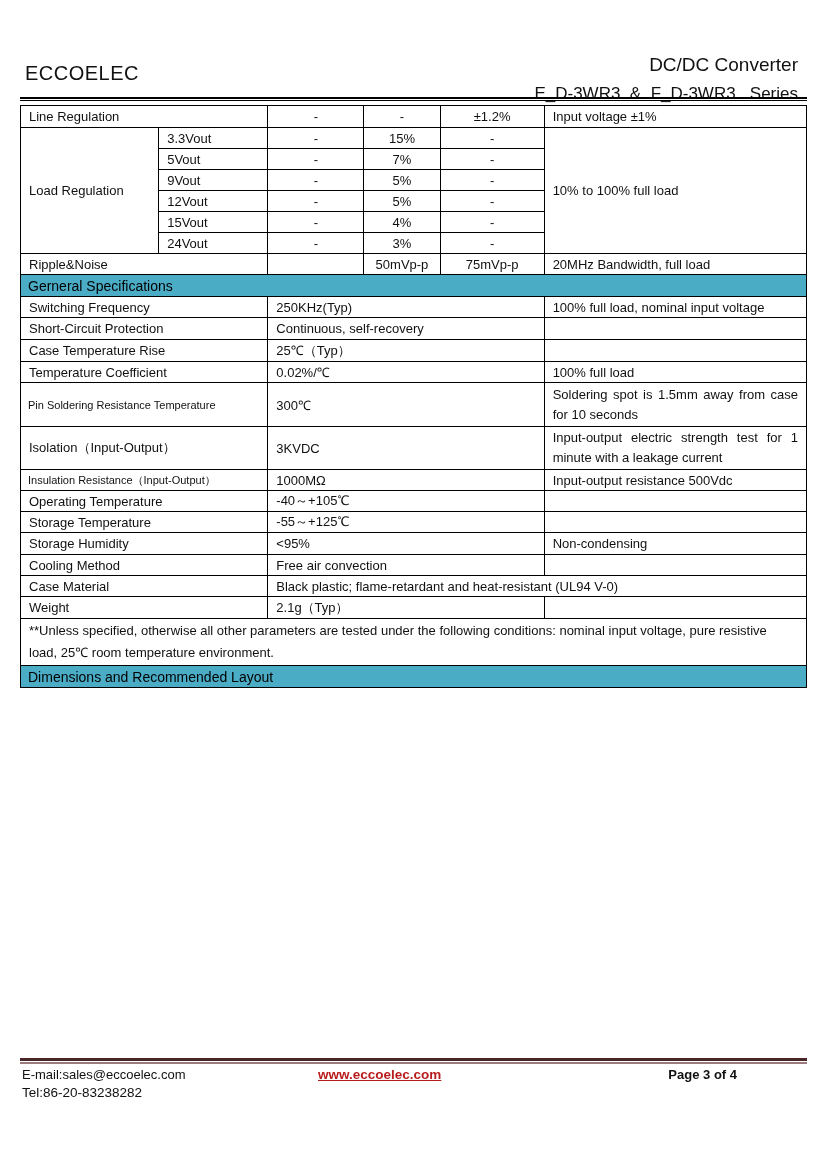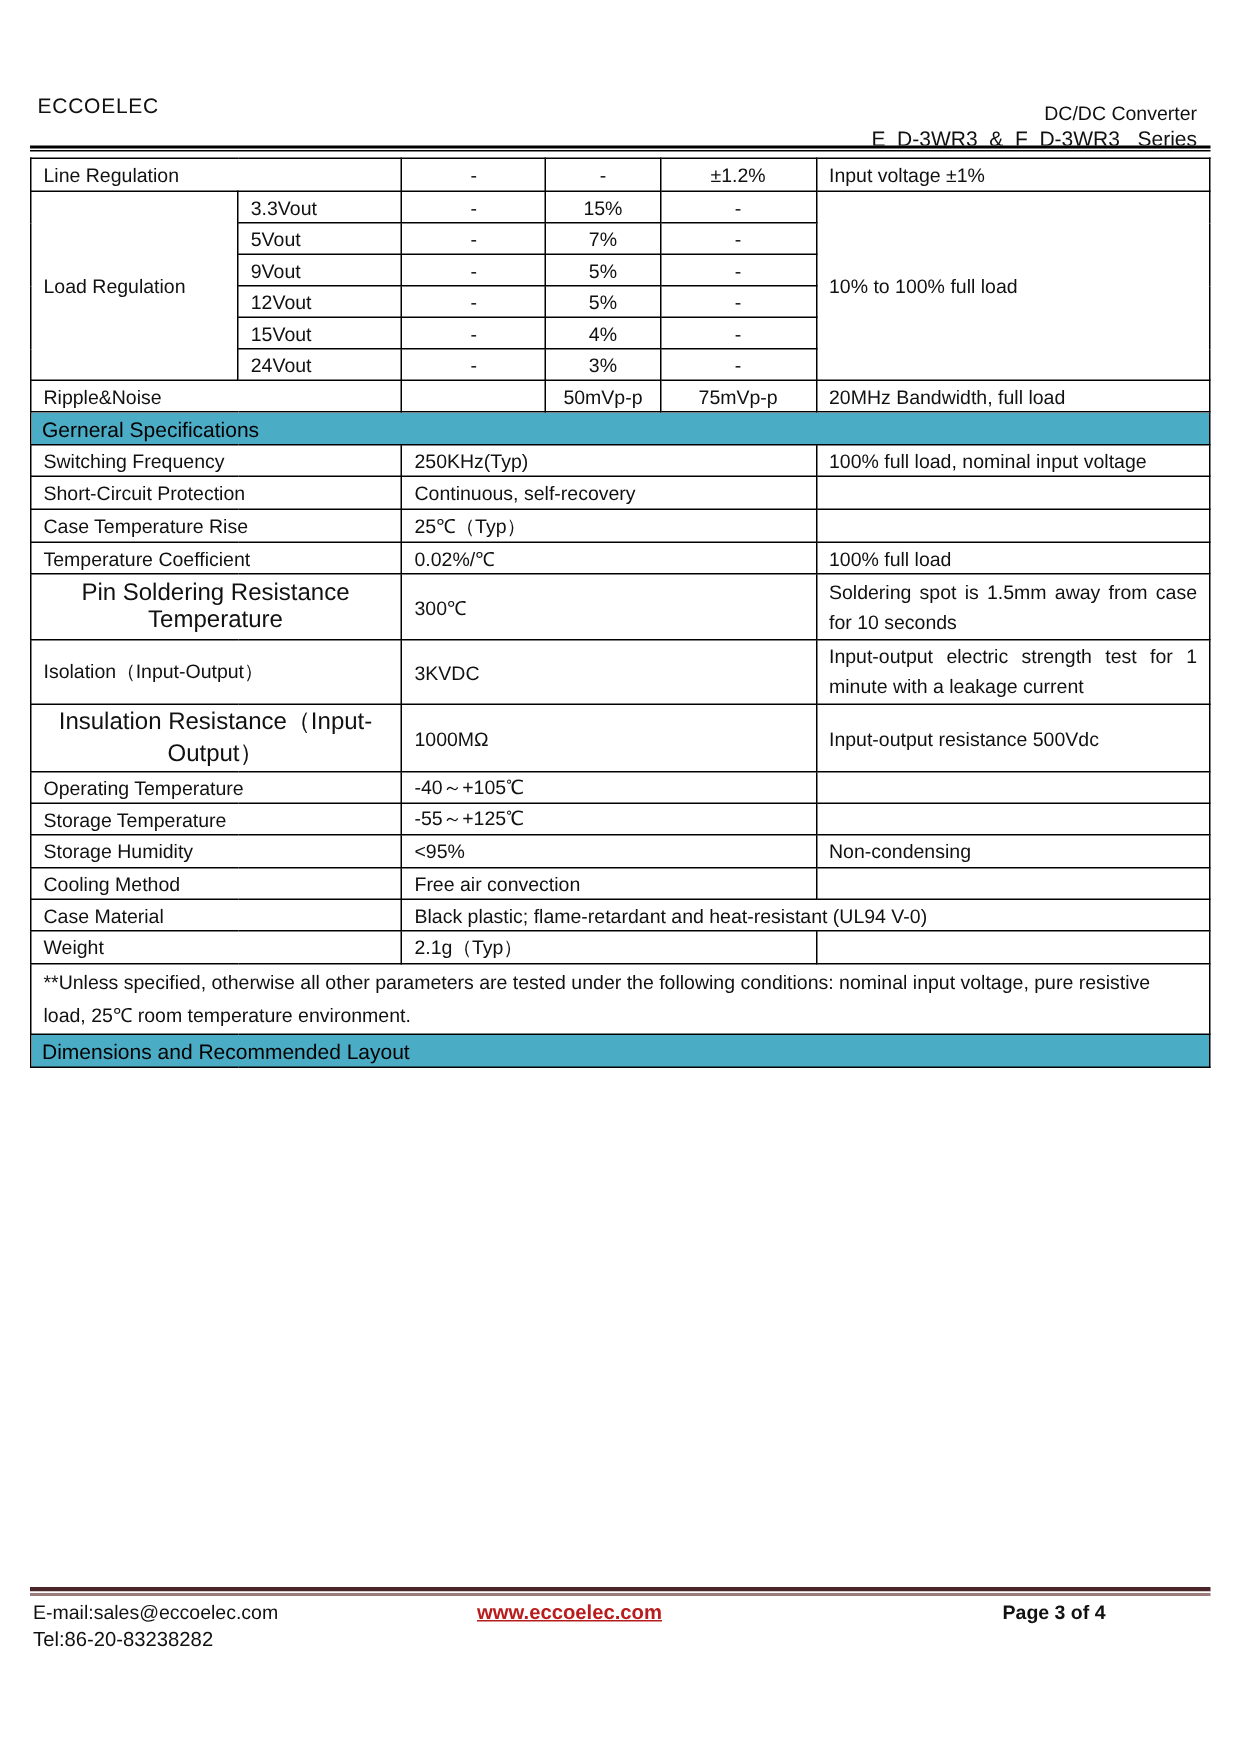--- a/index.html
+++ b/index.html
@@ -1,38 +1,38 @@
 <!DOCTYPE html>
 <html><head>
 <meta charset="utf-8">
 <style>
   html,body { margin:0; padding:0; background:#ffffff; }
   .page {
     position:relative; width:827px; height:1169px; background:#ffffff;
     font-family:"Liberation Sans", sans-serif; color:#111; overflow:hidden;
   }
   
-  .brand  { position:absolute; left:25px;  top:62px; font-size:14px; letter-spacing:0.5px; }
-  .title  { position:absolute; right:29px; top:68px; font-size:13px;margin-left:48px; }
-  .series { position:absolute; right:29px; top:84px; font-size:14px; white-space:pre; }
+  .brand  { position:absolute; left:25px;  top:62px; font-size:20px; letter-spacing:0.5px; }
+  .title  { position:absolute; right:29px; top:54px; font-size:19px;margin-left:48px; }
+  .series { position:absolute; right:29px; top:84px; font-size:17px; white-space:pre; }
   .top-rule {
     position:absolute; left:20px; top:97px; width:787px; height:1px;
     border-top:2px solid #000; border-bottom:1px solid #000; background:#fff;
   }
   
   .spec-table {
     position:absolute; left:20px; top:105px; width:787px;
     border-collapse:collapse; table-layout:fixed;
   }
   .spec-table td {
     border:1px solid #000; font-size:13px; padding:1px 8px;
     vertical-align:middle; overflow:hidden;
   }
   td.c     { text-align:center; padding:1px 2px; }
-  td.small { font-size:16px; padding-left:7px;text-align:center; }
+  td.small { font-size:11px; padding-left:7px; }
   td.jst   { text-align:justify; line-height:20px; }
   td.band  {
     background:#4BACC6; color:#000000; font-size:14px; padding-left:7px;
   }
   td.note-cell { line-height:22px; }
   tr.h21 { height:21px; }
   tr.h22 { height:22px; }
   tr.h43 { height:43px; }
   tr.h44 { height:44px; }
   

